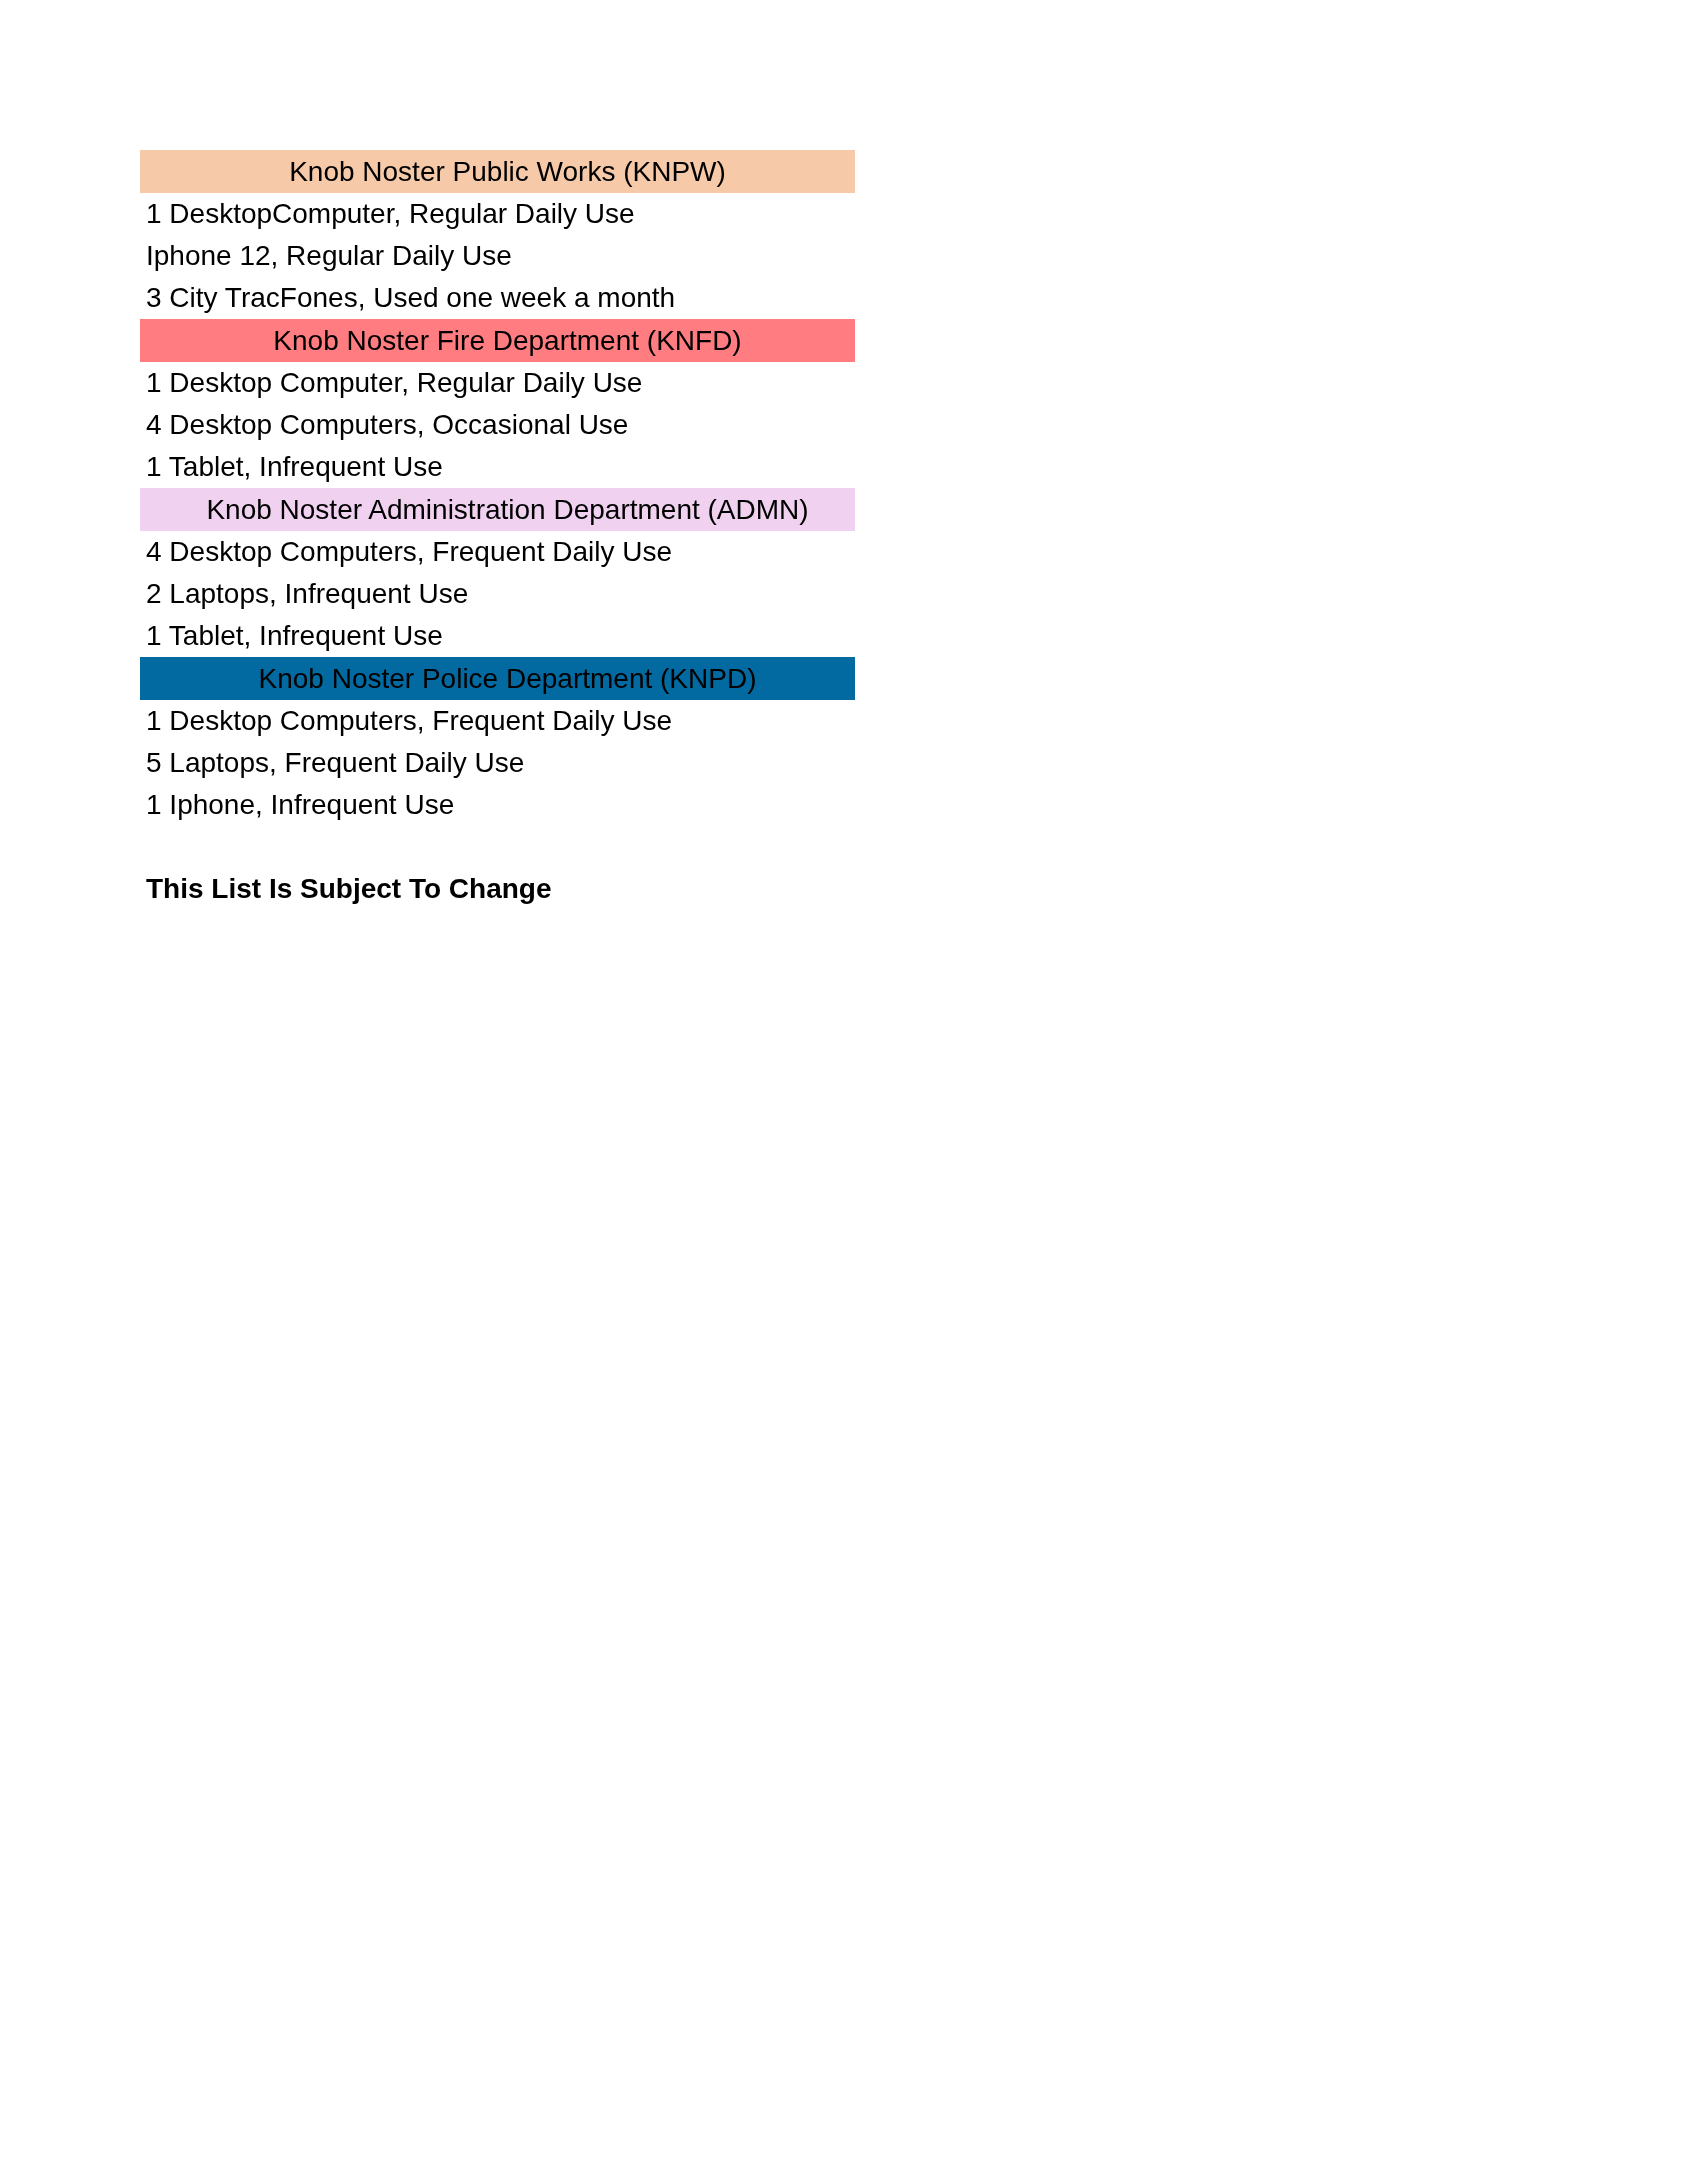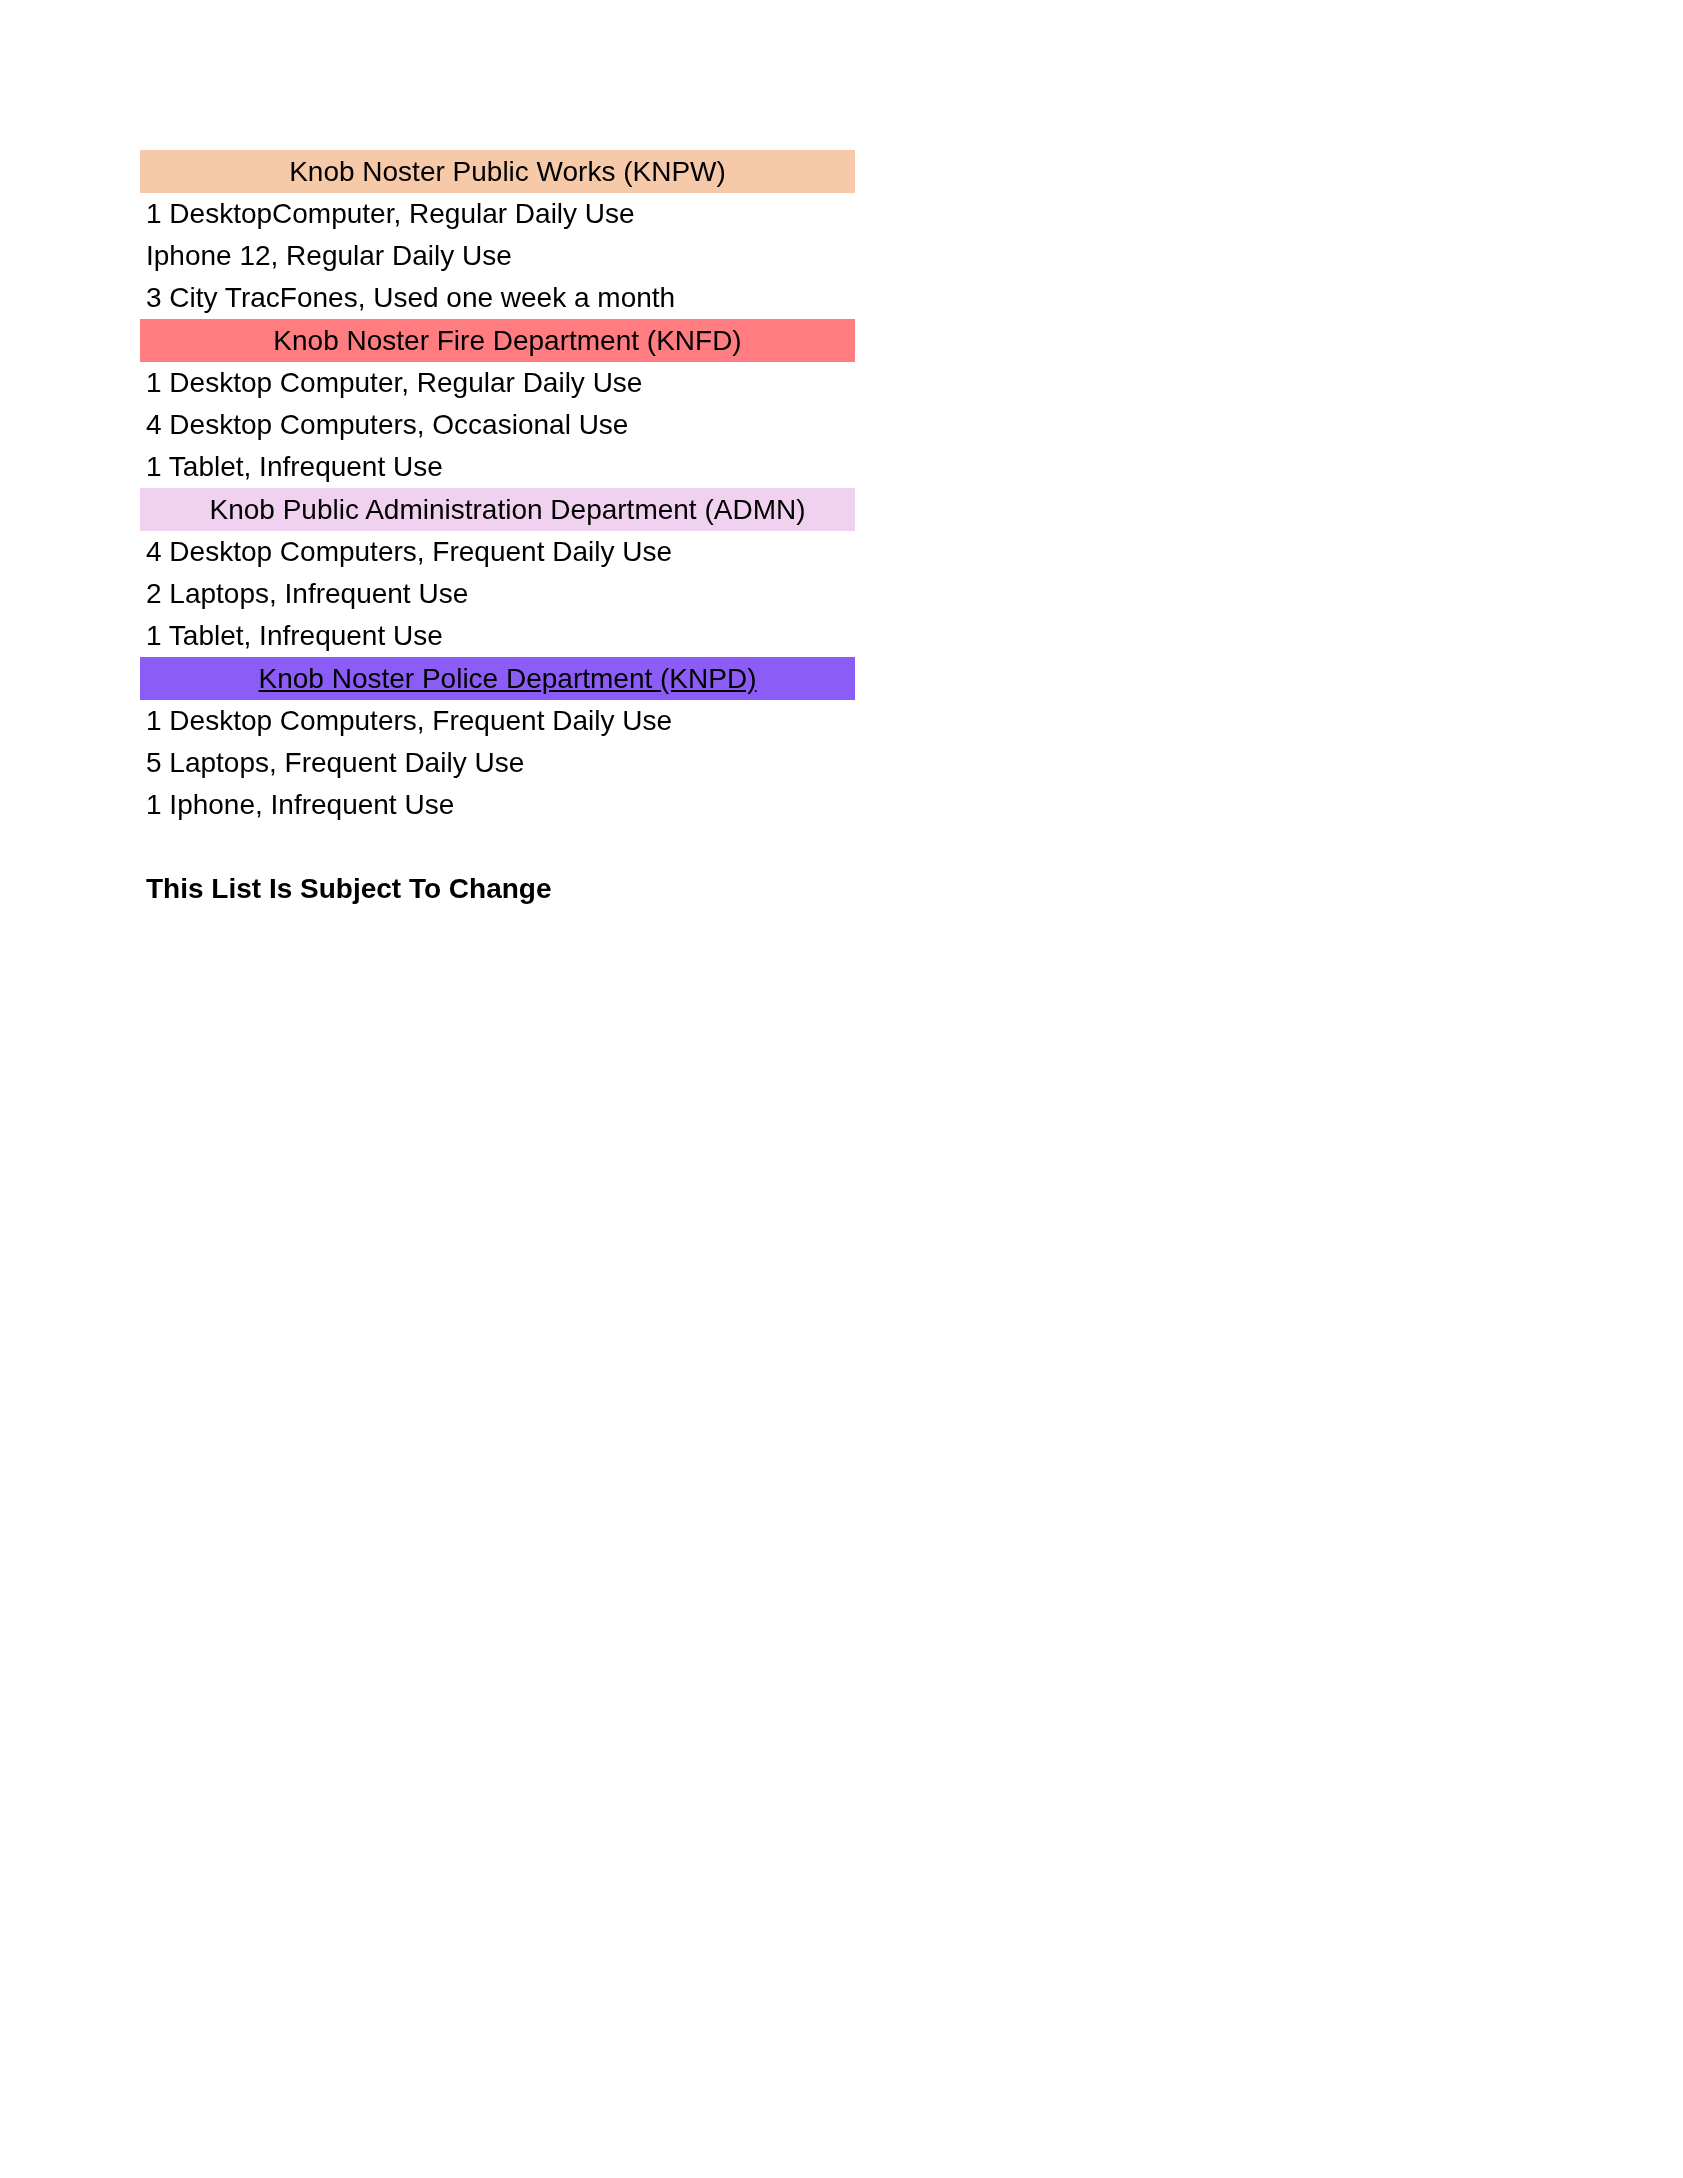--- a/index.html
+++ b/index.html
@@ -60,27 +60,27 @@
           <div class="item">Iphone 12, Regular Daily Use</div>
           <div class="item">3 City TracFones, Used one week a month</div>
         </div>
         <div>
           <div class="section-header" style="background: rgb(255, 124, 128);">Knob Noster Fire Department (KNFD)</div>
           <div class="item">1 Desktop Computer, Regular Daily Use</div>
           <div class="item">4 Desktop Computers, Occasional Use</div>
           <div class="item">1 Tablet, Infrequent Use</div>
         </div>
         <div>
-          <div class="section-header" style="background: rgb(240, 210, 240);">Knob Public Administration Department (ADMN)</div>
+          <div class="section-header" style="background: rgb(240, 210, 240);">Knob Noster Administration Department (ADMN)</div>
           <div class="item">4 Desktop Computers, Frequent Daily Use</div>
           <div class="item">2 Laptops, Infrequent Use</div>
           <div class="item">1 Tablet, Infrequent Use</div>
         </div>
         <div>
-          <div class="section-header" style="background: #8b5cf6; text-decoration: underline;">Knob Noster Police Department (KNPD)</div>
+          <div class="section-header" style="background: #0369a1;">Knob Noster Police Department (KNPD)</div>
           <div class="item">1 Desktop Computers, Frequent Daily Use</div>
           <div class="item">5 Laptops, Frequent Daily Use</div>
           <div class="item">1 Iphone, Infrequent Use</div>
         </div>
       </div>
     <div class="spacer"></div>
     <div class="footer-note">This List Is Subject To Change</div>
   </div>
 </div>
 

